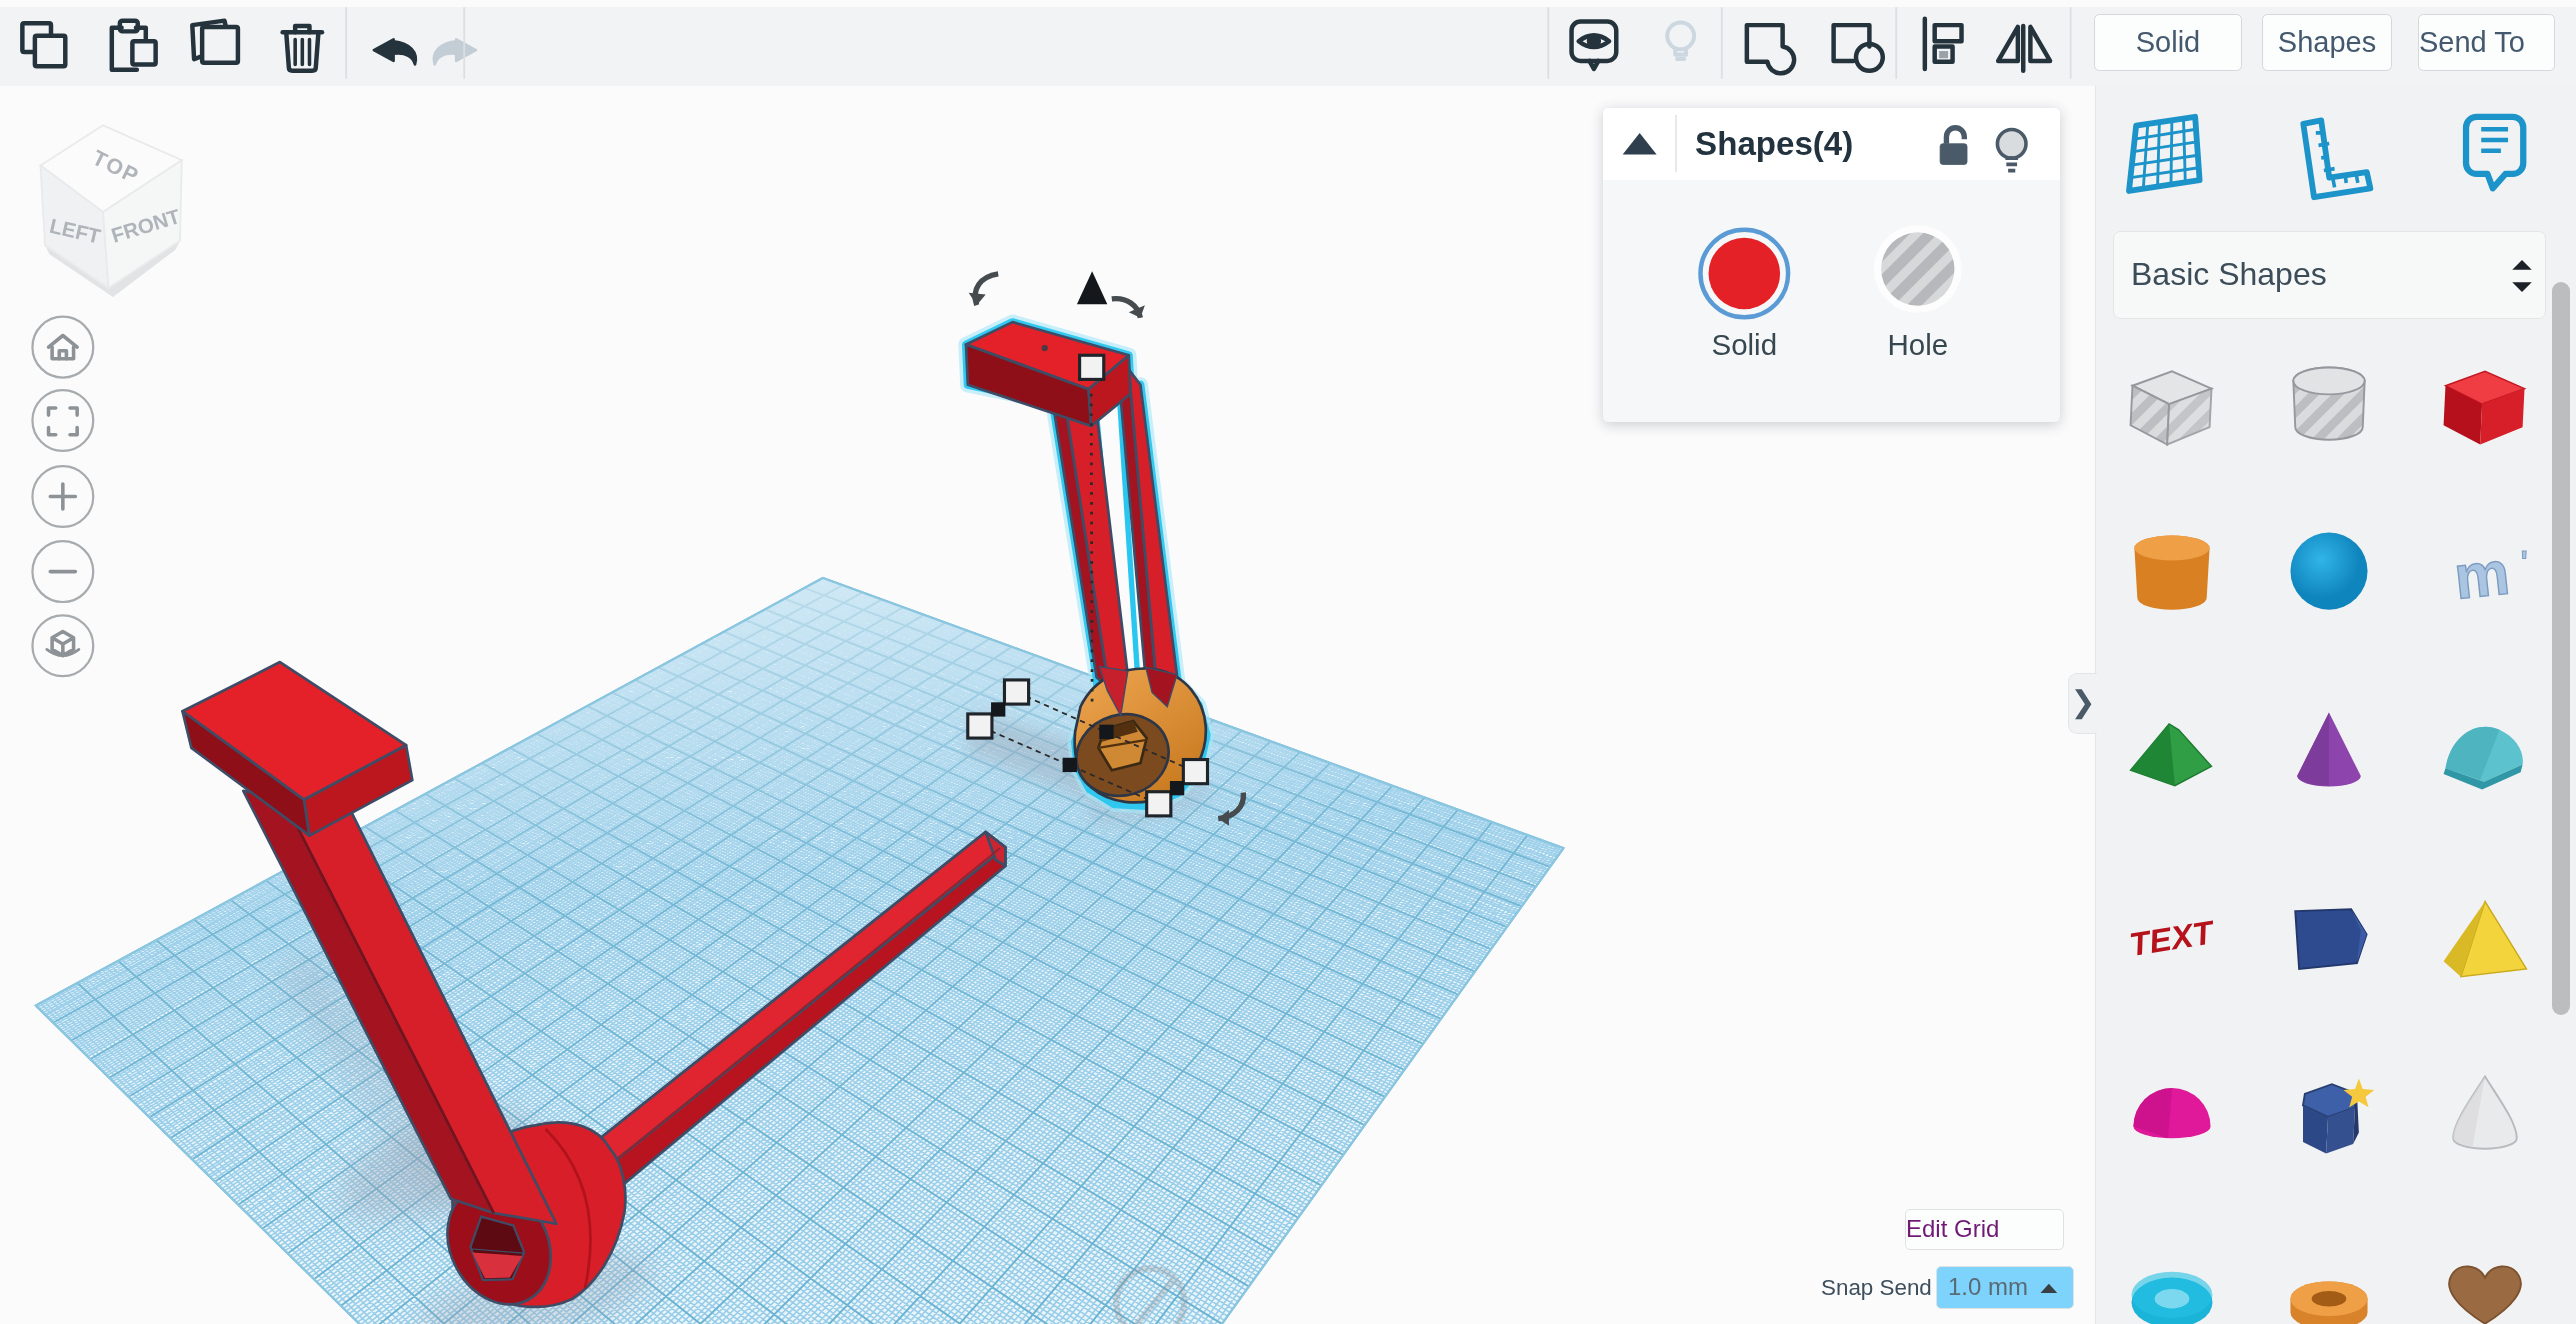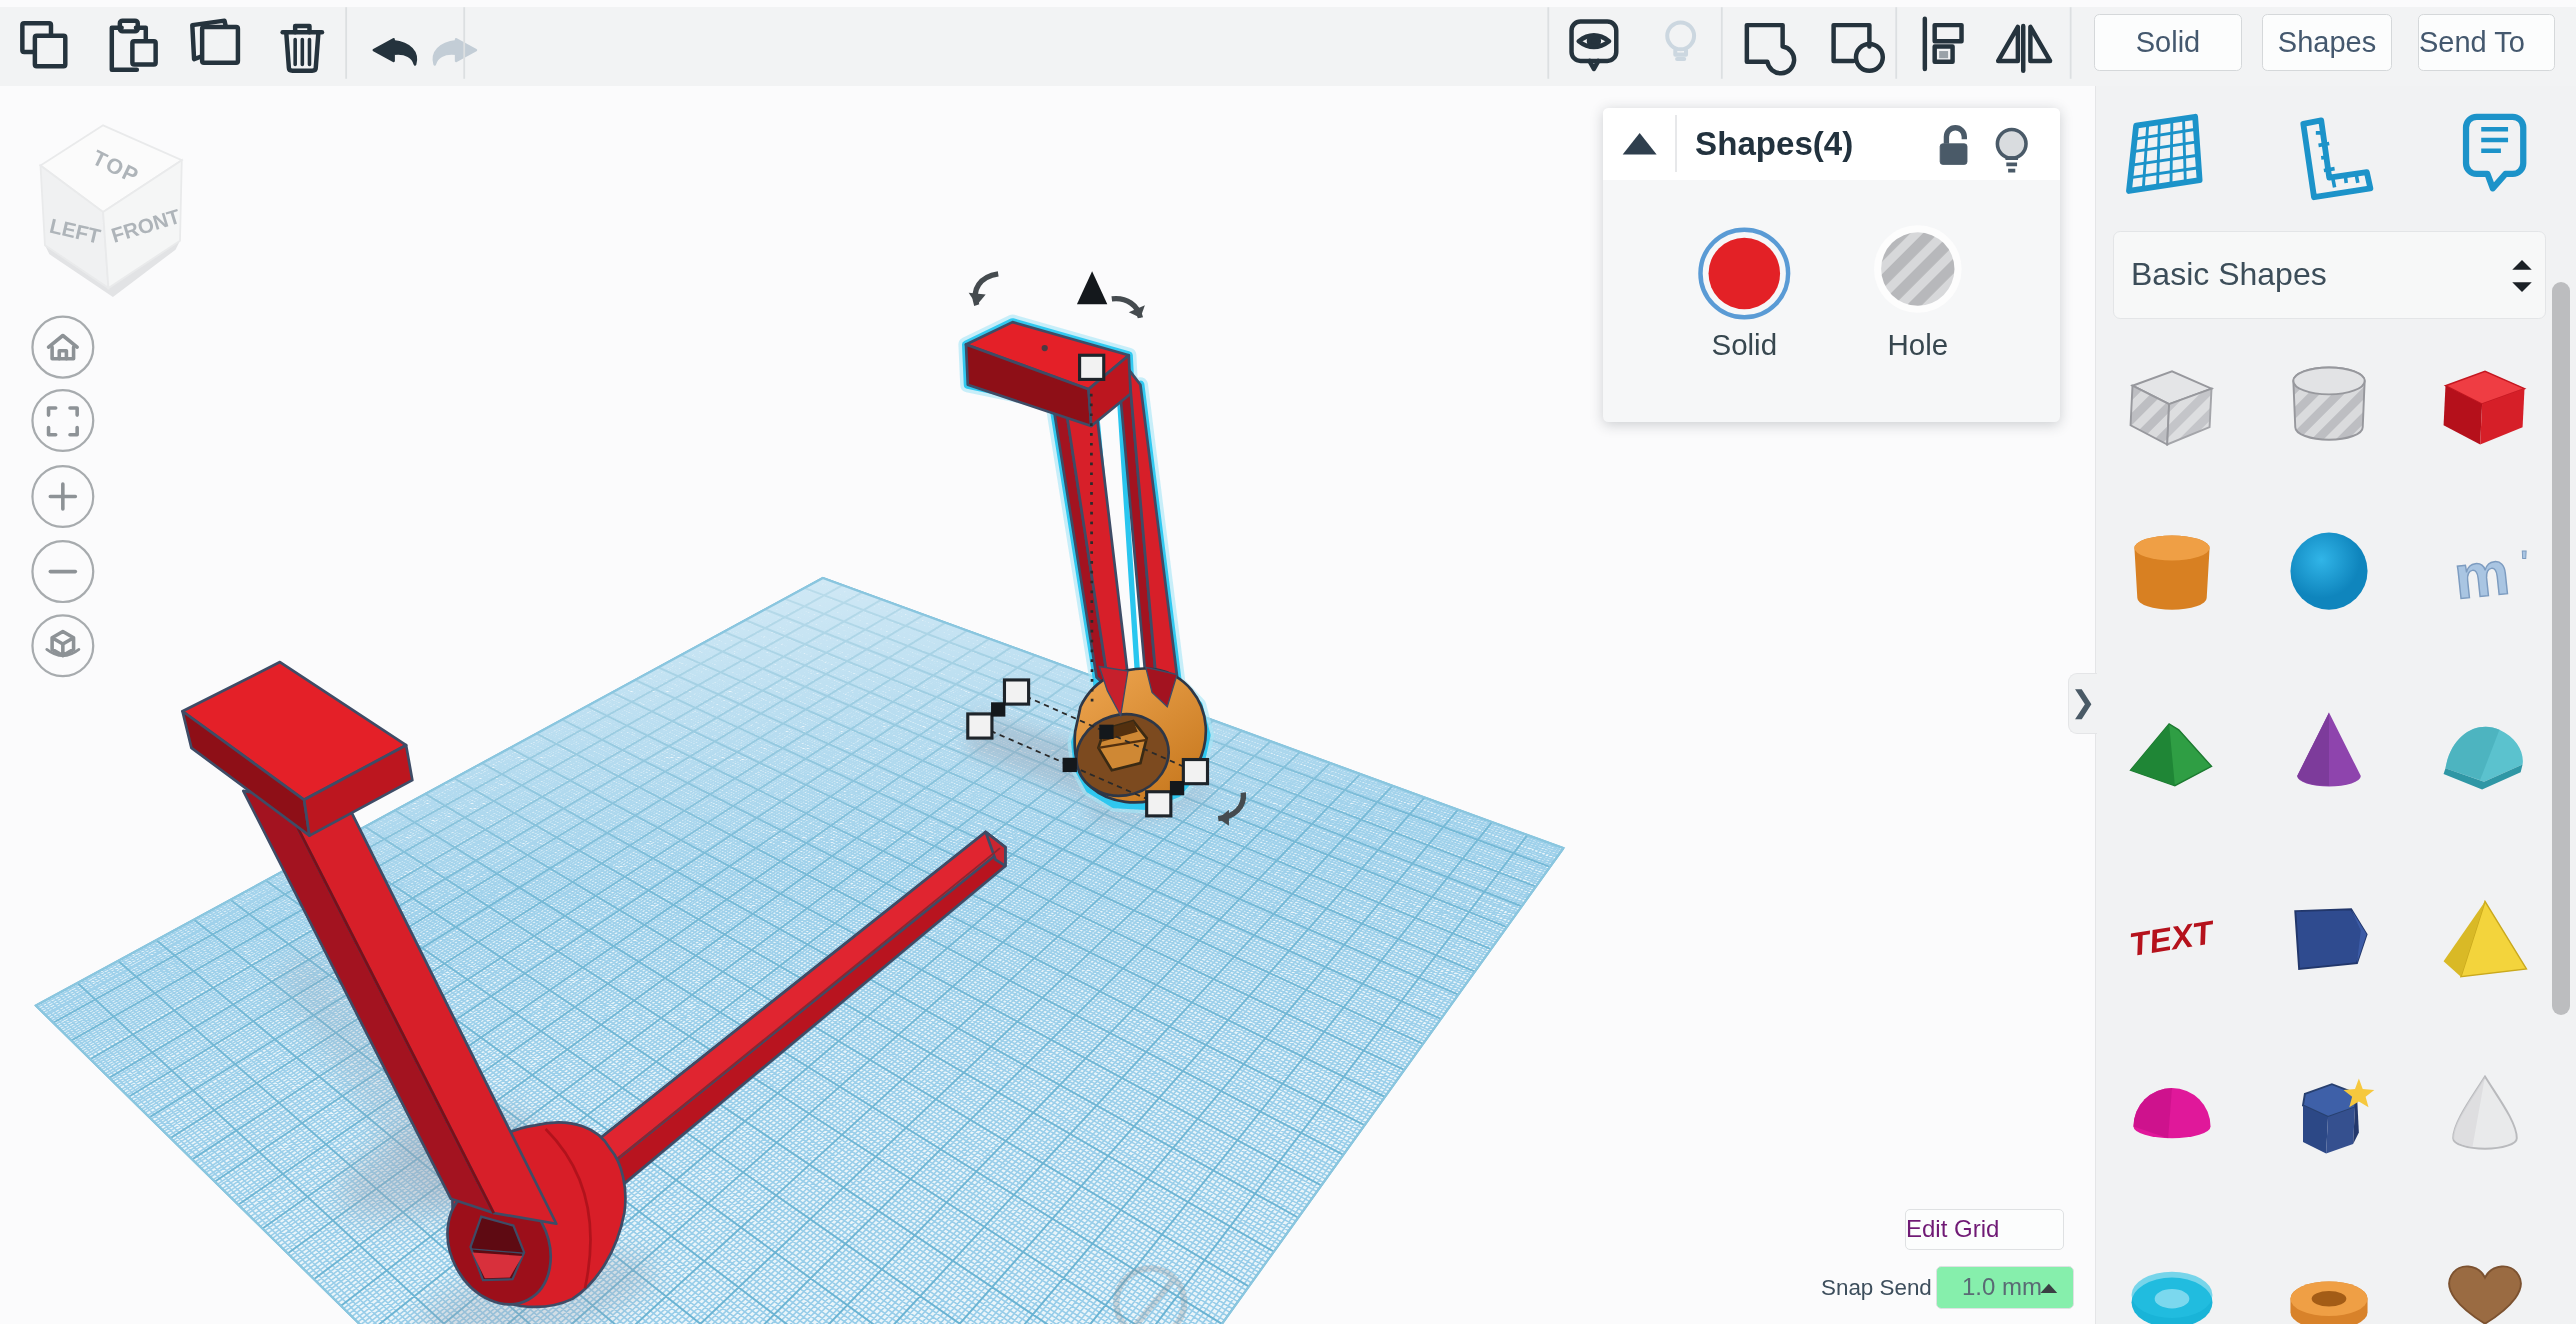--- a/index.html
+++ b/index.html
@@ -334,16 +334,16 @@
 <svg class="abs" style="left:2276px;top:1239px;z-index:6" width="106" height="106" viewBox="0 0 110 110">
     <path d="M15 62 a40 18 0 0 1 80 0 l0 14 a40 18 0 0 1 -80 0 z" fill="#d8822a"></path>
     <ellipse cx="55" cy="62" rx="40" ry="18" fill="#ef9f45"></ellipse>
     <ellipse cx="55" cy="62" rx="18" ry="8" fill="#a35c16"></ellipse>
   </svg>
 <svg class="abs" style="left:2432px;top:1239px;z-index:6" width="106" height="106" viewBox="0 0 110 110">
     <path d="M55 40 C48 26 28 24 20 38 C12 52 26 70 55 88 C84 70 98 52 90 38 C82 24 62 26 55 40 z" fill="#9a6b42" stroke="#7c5230" stroke-width="2"></path>
   </svg>
 <div class="abs" style="left:1905px;top:1209px;width:159px;height:41px;background:#fcfdfd;border:1.8px solid #dfe1e3;border-radius:5px;color:#701a75;font-size:24px;text-align:left;line-height:38px;z-index:5">Edit Grid</div>
 <div class="abs" style="left:1821px;top:1275px;font-size:22.4px;color:#3d4e5c;z-index:5">Snap Send</div>
-<div class="abs" style="left:1936px;top:1266px;width:138px;height:43px;background:#86efac;border:1.8px solid #dfe1e3;border-radius:5.4px;color:#5a6a74;font-size:24px;line-height:39px;padding-left:25px;z-index:5">1.0 mm</div>
+<div class="abs" style="left:1936px;top:1266px;width:138px;height:43px;background:#7dd3fc;border:1.8px solid #dfe1e3;border-radius:5.4px;color:#5a6a74;font-size:24px;line-height:39px;padding-left:11px;z-index:5">1.0 mm</div>
 <svg class="abs" style="left:2039px;top:1283px;z-index:6" width="19.7" height="10.7" viewBox="0 0 24 14">
     <polygon points="12,1 23,13 1,13" fill="#3a3f43"></polygon>
   </svg>
 
 </body></html>

